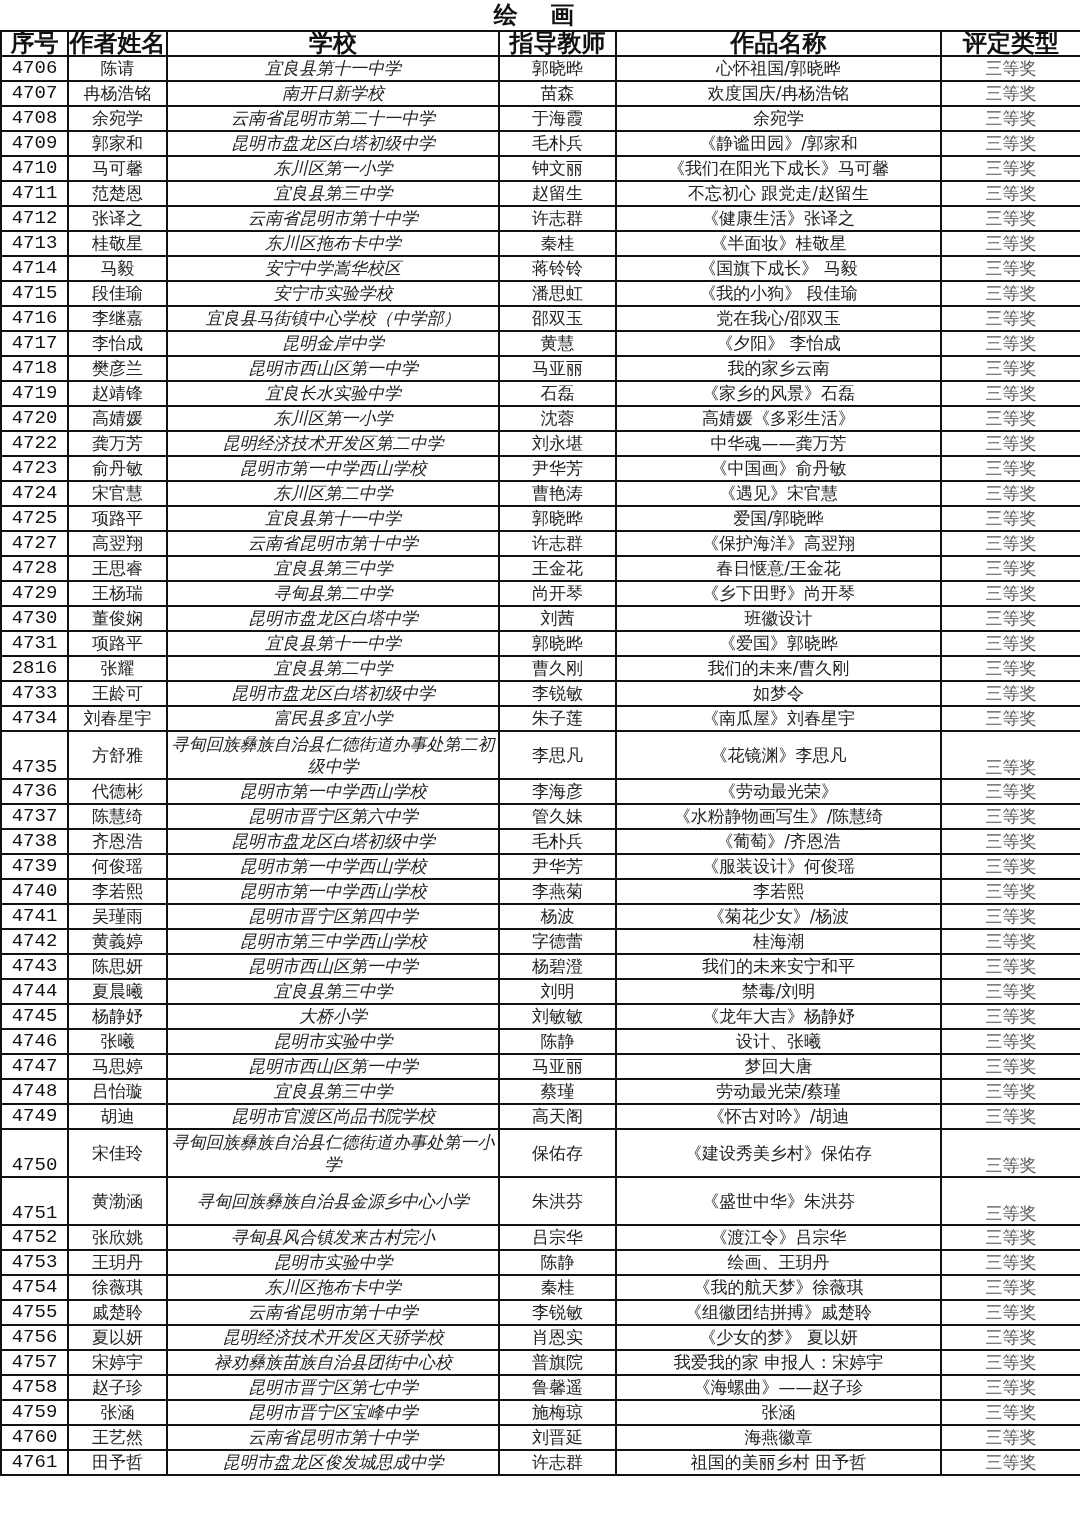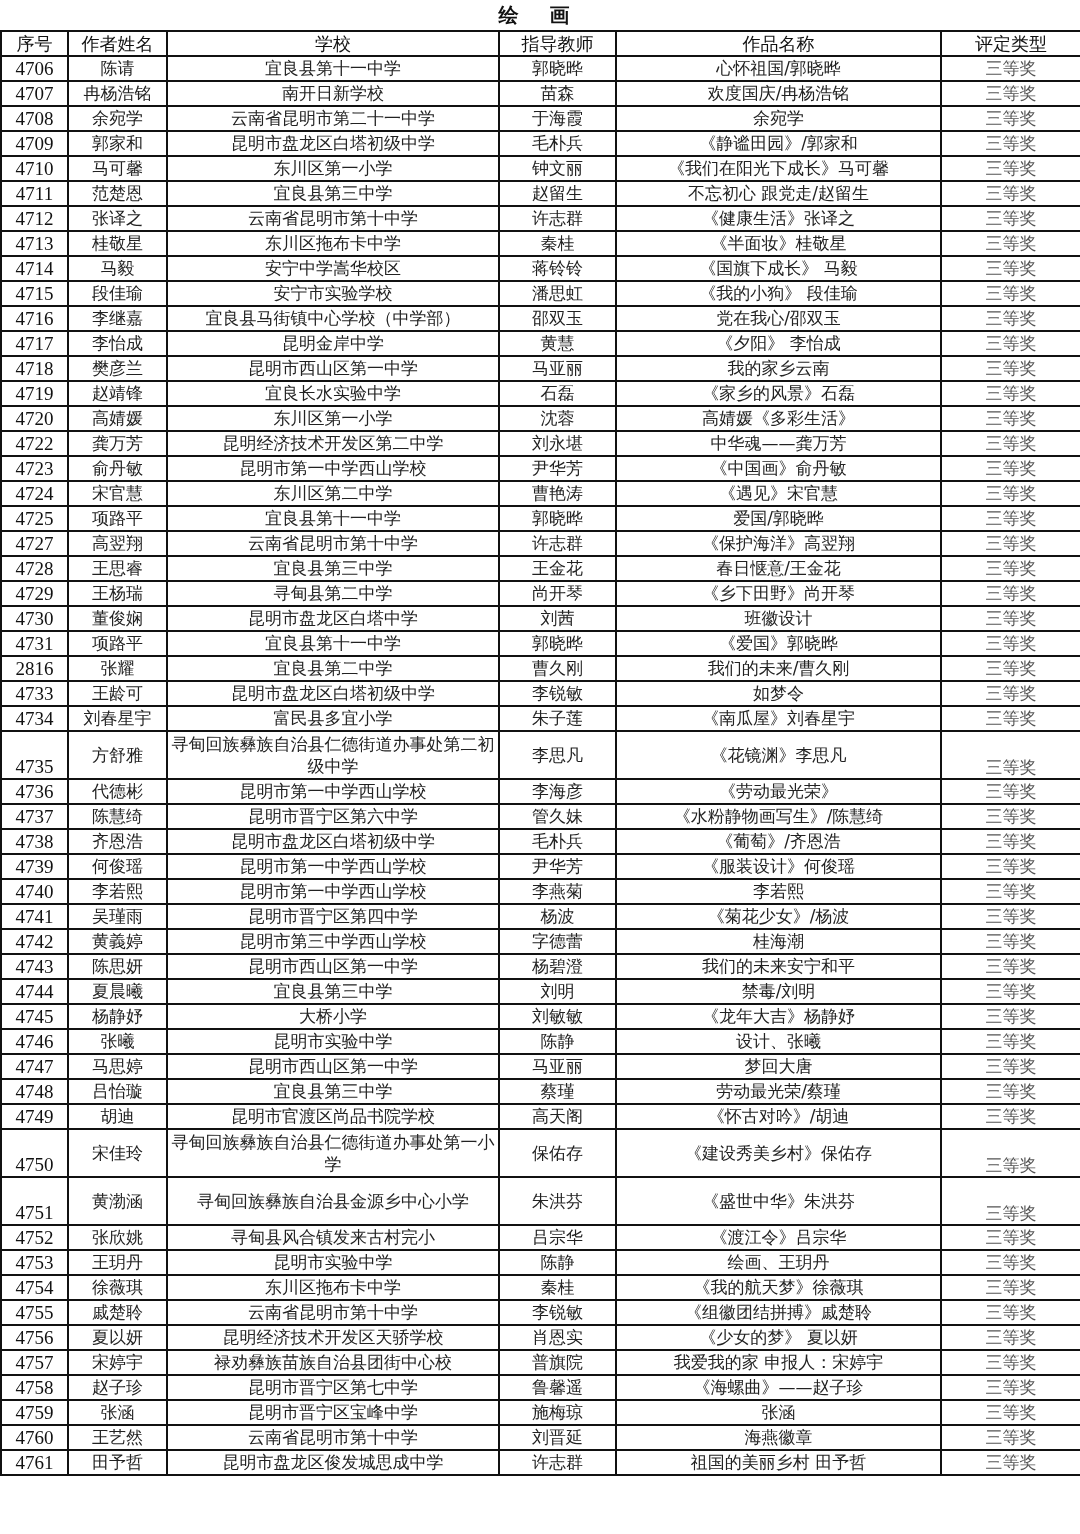--- a/index.html
+++ b/index.html
@@ -1,27 +1,27 @@
 <!DOCTYPE html>
 <html><head>
 <meta charset="utf-8">
 <style>
   html, body { margin: 0; padding: 0; background: #ffffff; }
   body { width: 1080px; height: 1534px; overflow: hidden; font-family: "DejaVu Sans", "Liberation Sans", sans-serif; color: #111; }
-  .title { height: 30px; line-height: 30px; text-align: center; font-weight: bold; font-size: 20px; letter-spacing: 12px; padding-left: 0; }
+  .title { height: 30px; line-height: 30px; text-align: center; font-weight: bold; font-size: 24px; letter-spacing: 12px; padding-left: 0; }
   table { border-collapse: collapse; table-layout: fixed; width: 1080px; }
   col.c0 { width: 67px; } col.c1 { width: 99px; } col.c2 { width: 332px; }
   col.c3 { width: 117px; } col.c4 { width: 325px; } col.c5 { width: 140px; }
   th, td { border: 2px solid #111; padding: 0; text-align: center; white-space: nowrap; overflow: hidden; font-size: 17px; }
-  th { height: 23px; line-height: 23px; font-weight: normal; font-size: 18px; }
+  th { height: 23px; line-height: 23px; font-weight: bold; font-size: 24px; }
   td { height: 23px; line-height: 23px; color: #222; }
-  td.num { font-family: Liberation Serif, serif; font-size: 19px; color: #111; border-radius: 12px; }
+  td.num { font-family: Liberation Mono, monospace; font-size: 19px; color: #111; border-radius: 12px; }
   tr.tall td { height: 46px; line-height: 22px; }
   tr.tall td.num, tr.tall td.award { vertical-align: bottom; }
-  td.school { white-space: normal; }
+  td.school { white-space: normal; font-style: italic; }
   td.award { color: #555; }
 </style>
 </head>
 <body>
 
 <div class="title">绘 画</div>
 
 <table>
   <colgroup>
     <col class="c0">

